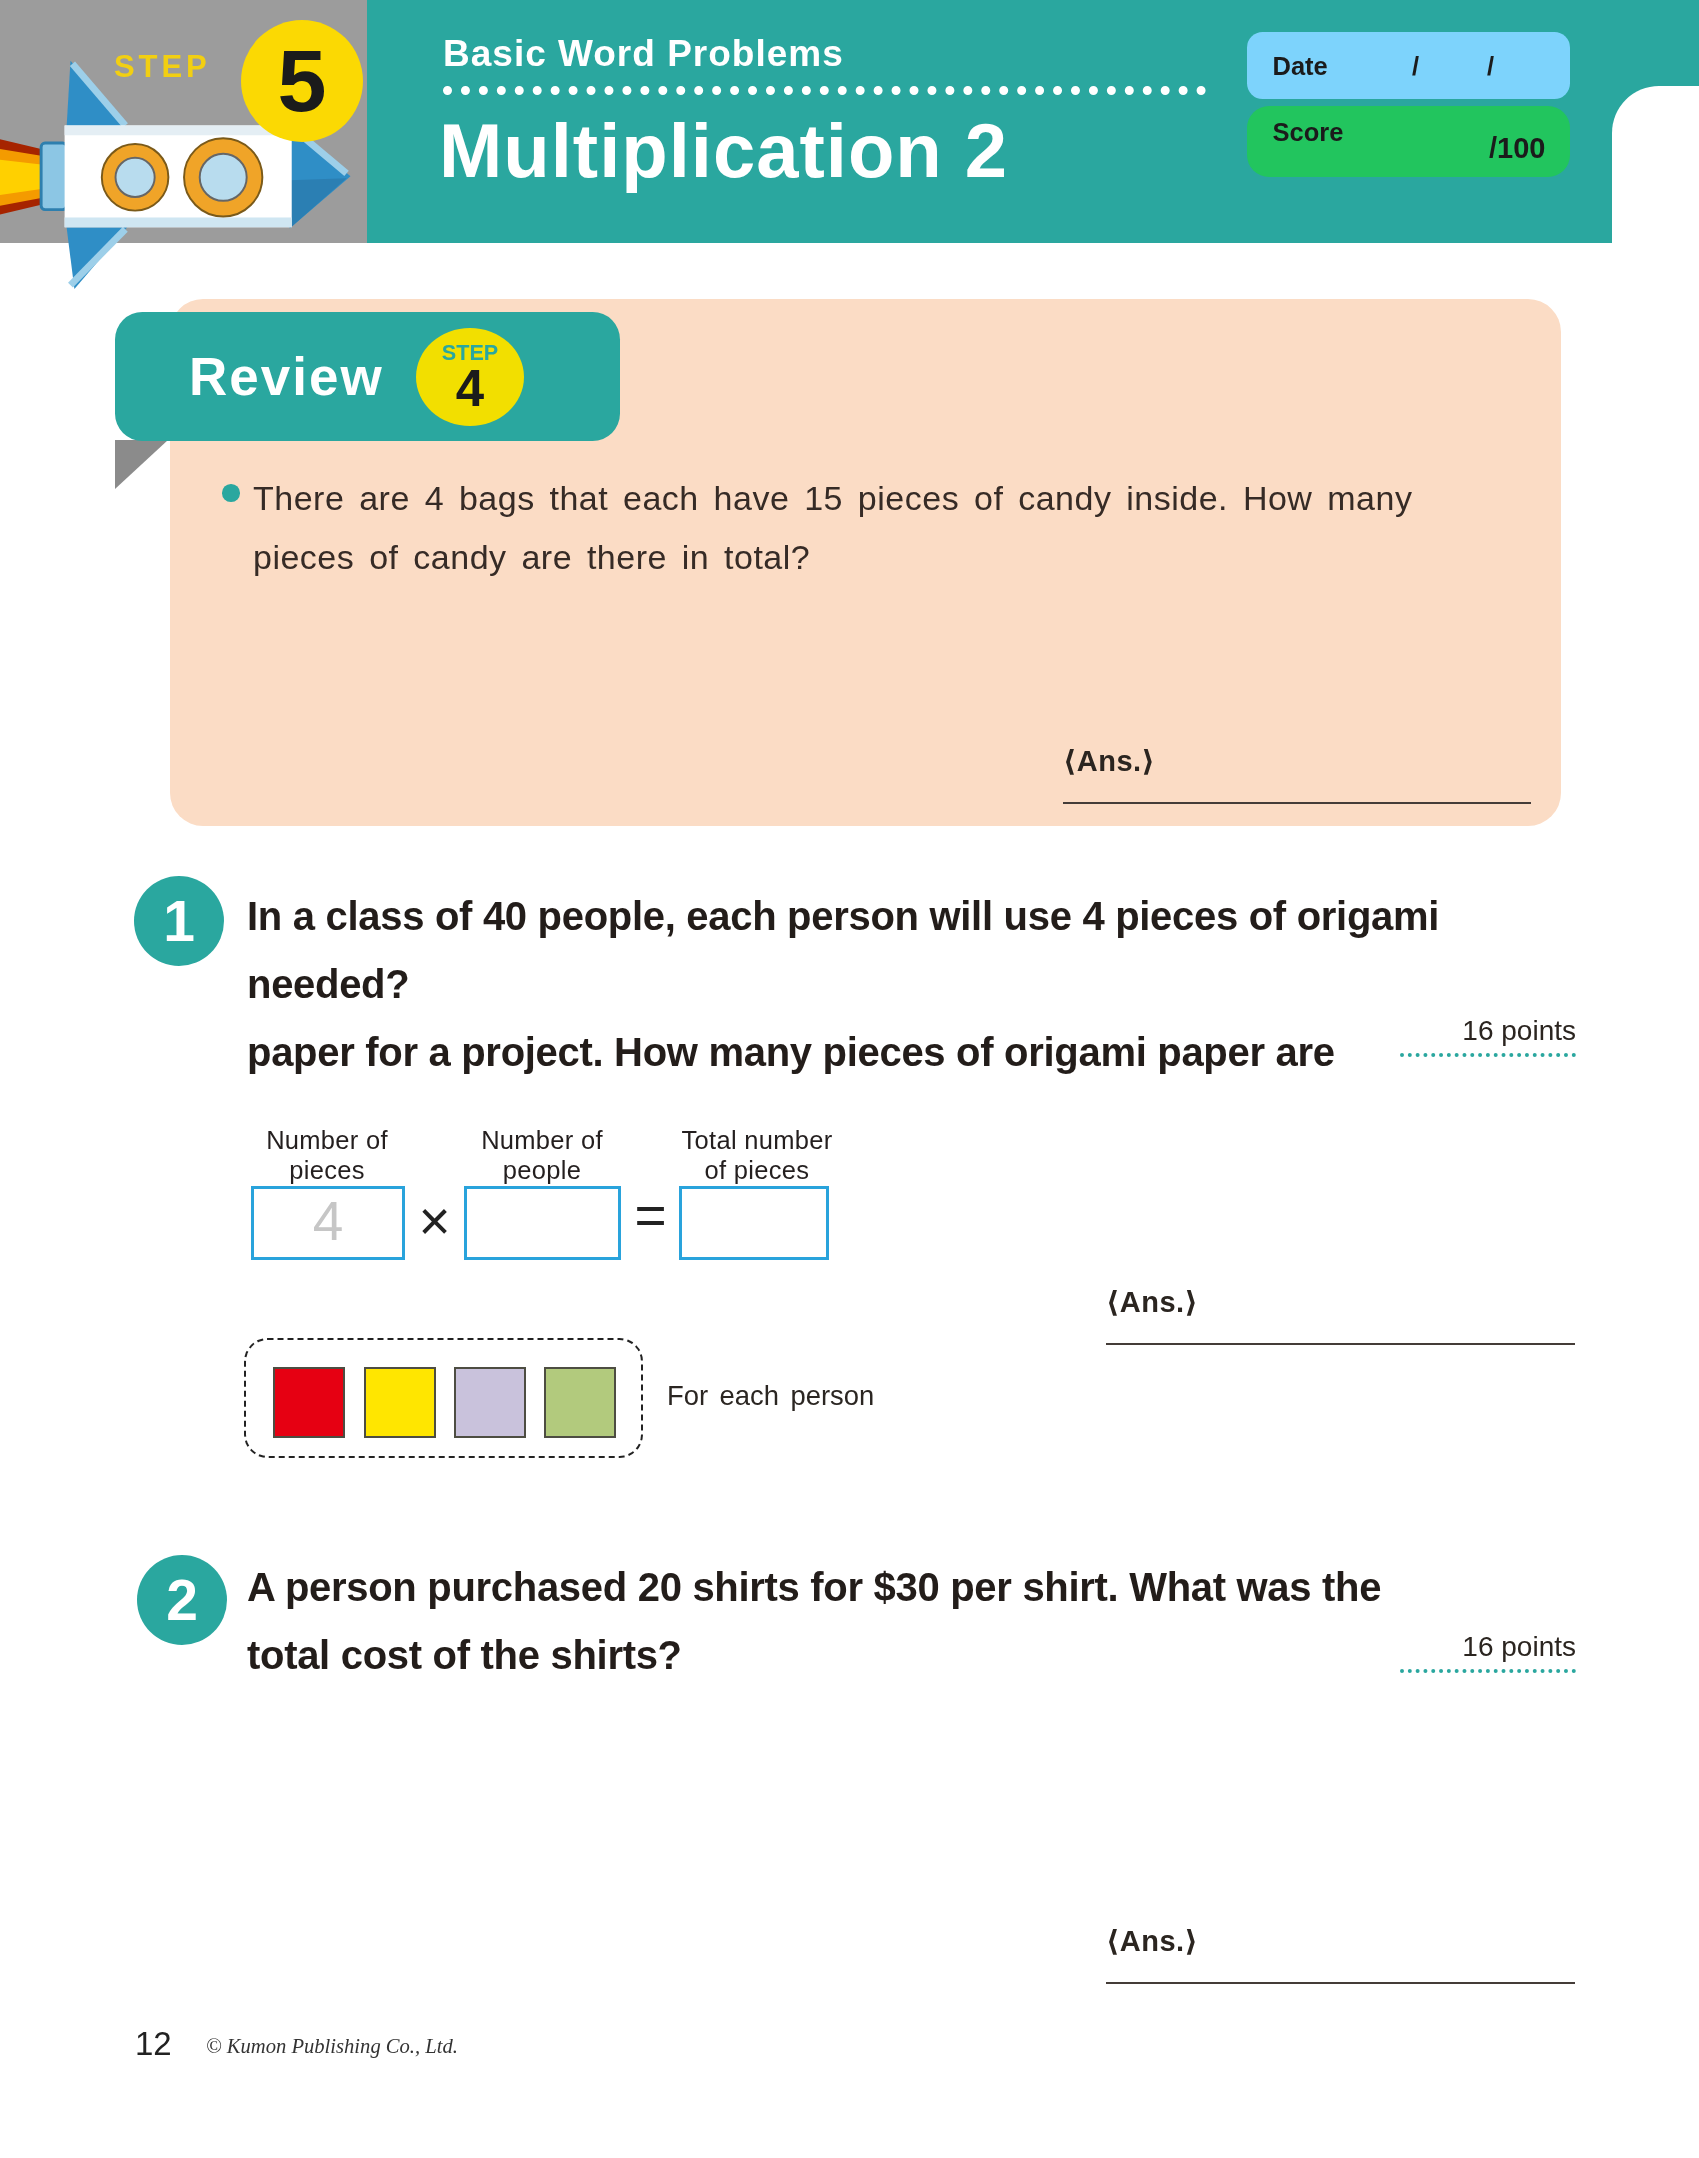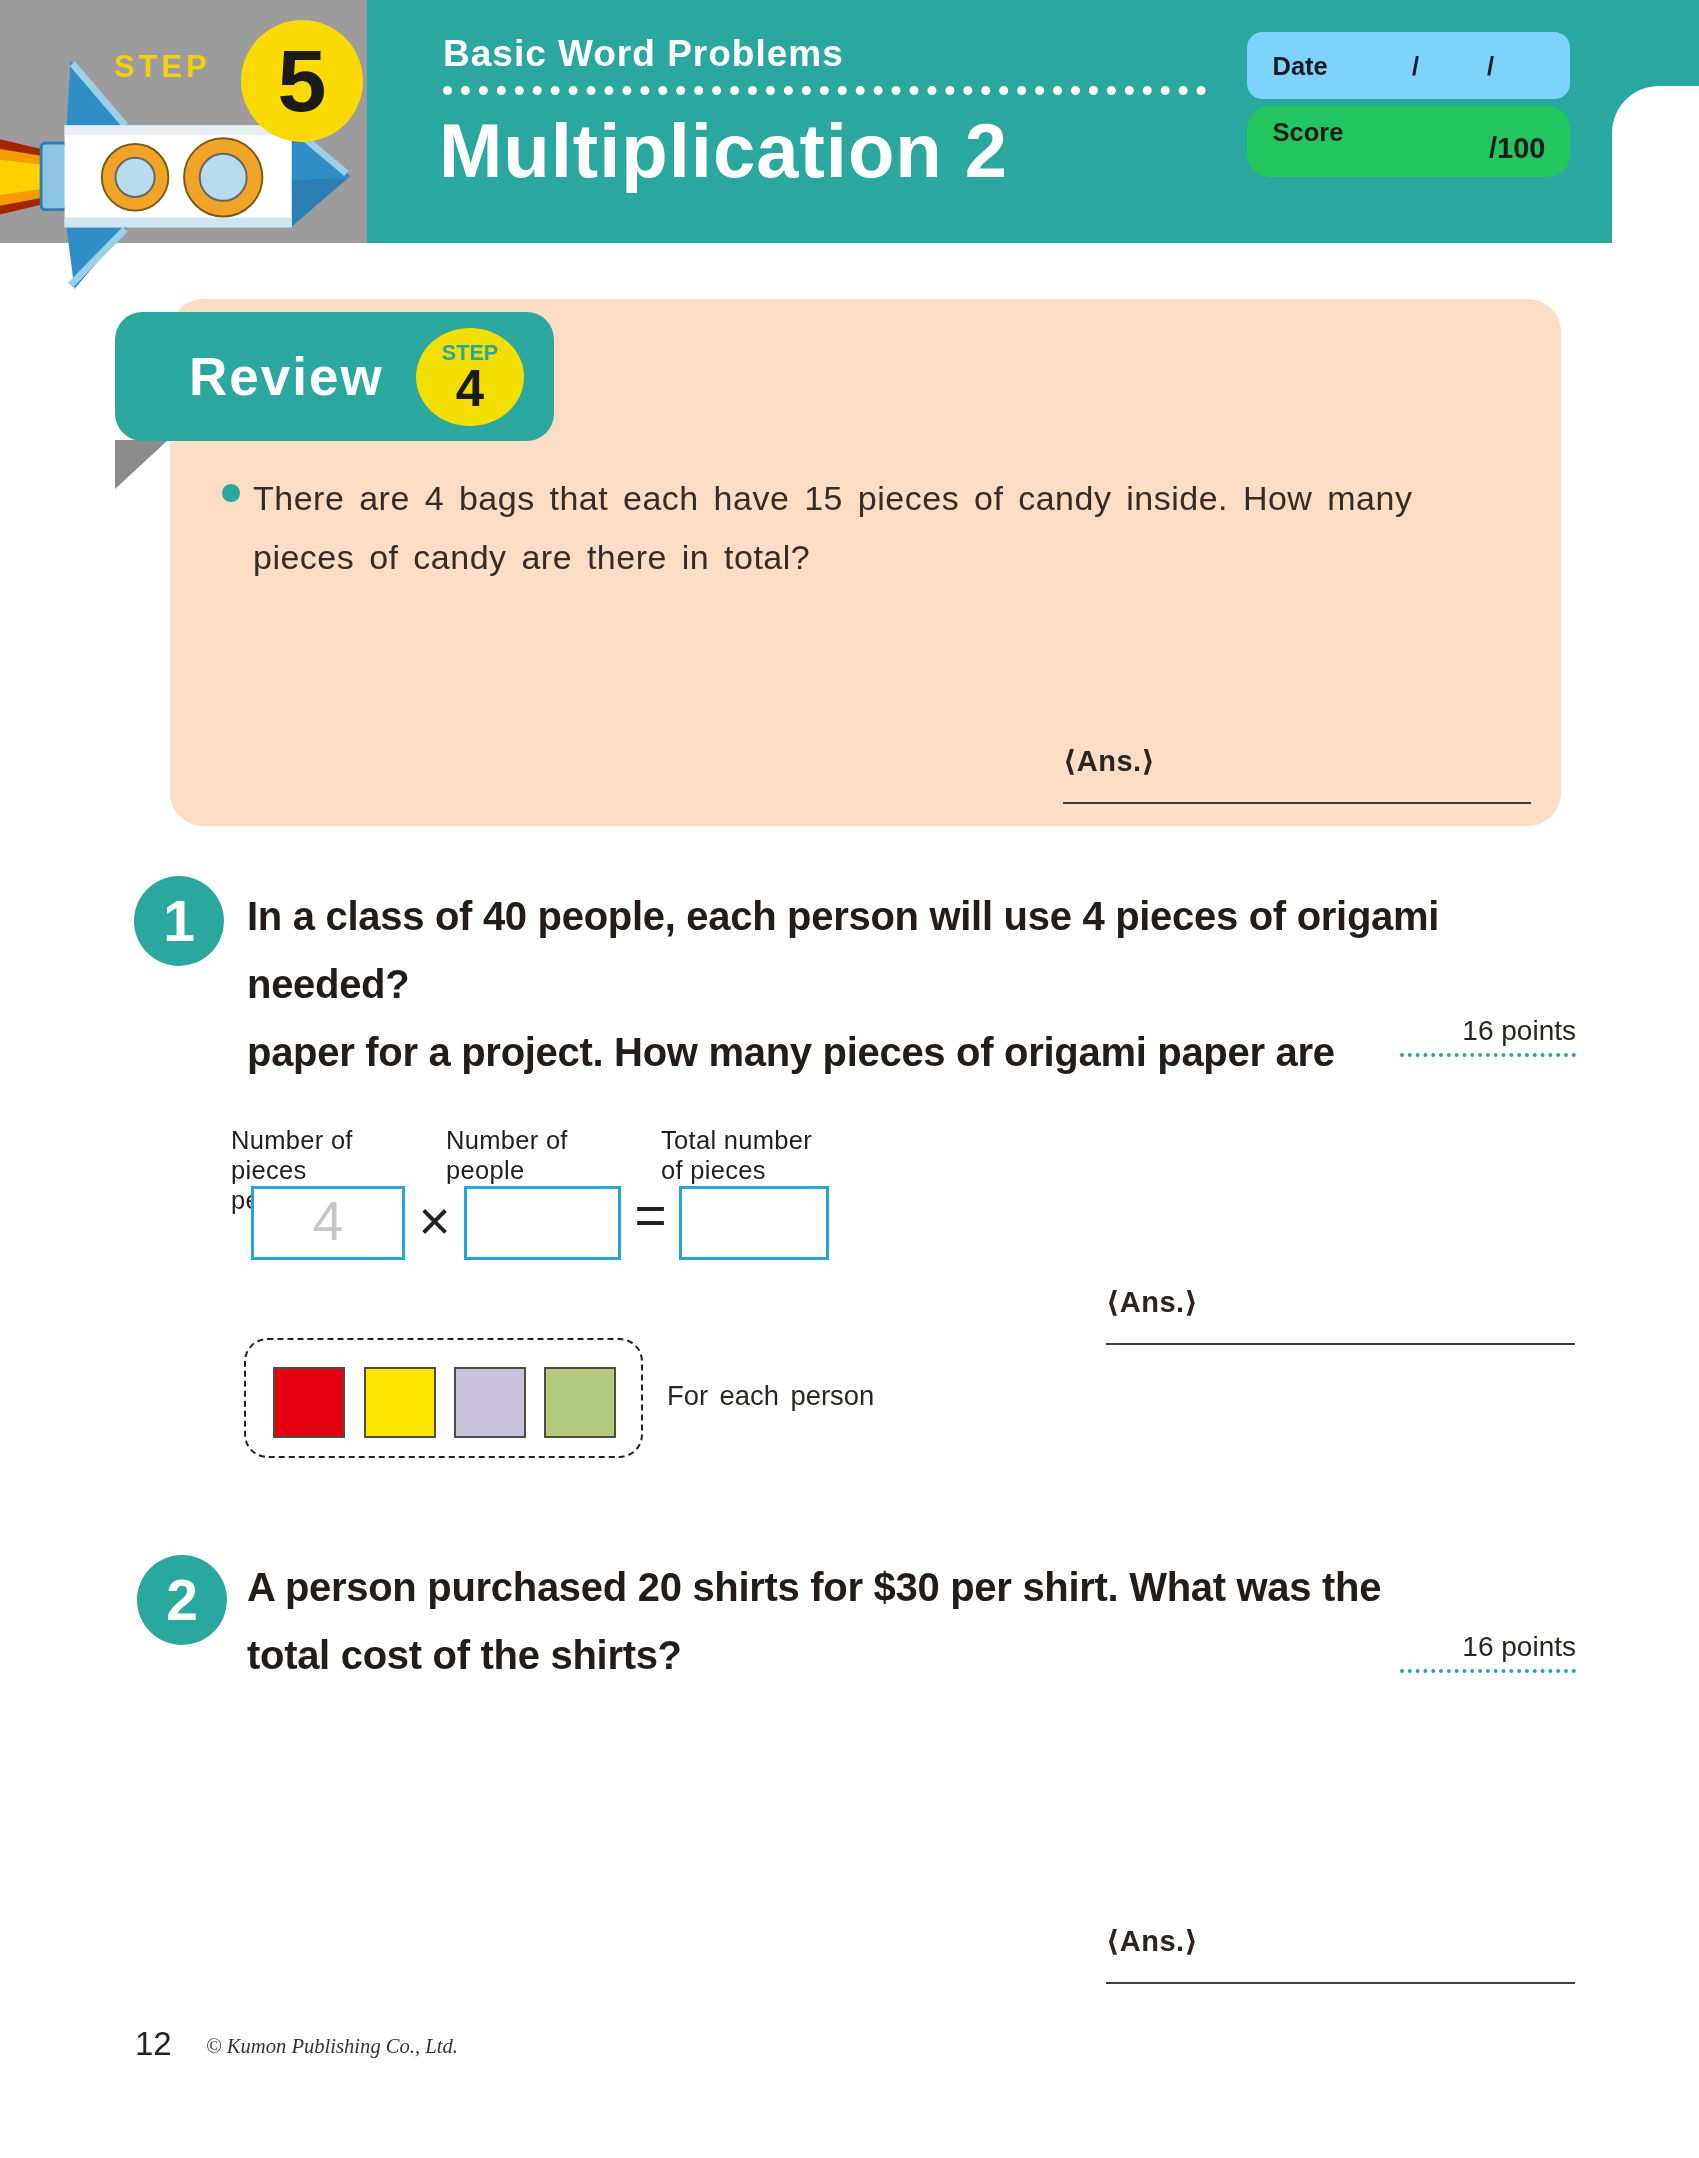--- a/index.html
+++ b/index.html
@@ -20,21 +20,21 @@
   .banner-title{position:absolute;left:439px;top:102px;font-size:76px;font-weight:bold;color:#ffffff;letter-spacing:1px;line-height:98px;z-index:2;}
   .date-box{position:absolute;left:1247px;top:32px;width:323px;height:67px;background:#7dd3fc;border-radius:15.7px;z-index:3;}
   .date-box .lbl{position:absolute;left:25.5px;top:19.6px;font-size:25.5px;font-weight:bold;color:#1b1b1b;}
   .date-box .s1{position:absolute;left:165px;top:19.6px;font-size:25.5px;font-weight:bold;color:#1b1b1b;}
   .date-box .s2{position:absolute;left:240px;top:19.6px;font-size:25.5px;font-weight:bold;color:#1b1b1b;}
   .score-box{position:absolute;left:1247px;top:106px;width:323px;height:71px;background:#22c55e;border-radius:22px;z-index:3;}
   .score-box .lbl{position:absolute;left:25.5px;top:11.8px;font-size:25.5px;font-weight:bold;color:#1b1b1b;}
   .score-box .denom{position:absolute;right:24.5px;bottom:11.8px;font-size:29px;font-weight:bold;color:#1b1b1b;}
   
   .review-panel{position:absolute;left:170px;top:299px;width:1391px;height:527px;background:#fbdcc5;border-radius:33px;z-index:1;}
-  .review-badge{position:absolute;left:115px;top:312px;width:439px;height:129px;background:#2aa79f;border-radius:27.4px;z-index:3;}
+  .review-badge{position:absolute;left:115px;top:312px;width:505px;height:129px;background:#2aa79f;border-radius:27.4px;z-index:3;}
   .review-badge .review-word{position:absolute;left:74px;top:0;font-size:53px;font-weight:bold;color:#ffffff;letter-spacing:2px;line-height:129px;}
   .badge-circle{position:absolute;left:301px;top:15.7px;width:108px;height:98px;border-radius:50%;background:#f2df00;text-align:center;}
   .badge-circle .badge-step{font-size:21.6px;font-weight:bold;color:#2aa79f;margin-top:13.7px;line-height:23.5px;}
   .badge-circle .badge-num{font-size:51px;font-weight:bold;color:#1b1b1b;line-height:51px;margin-top:-2px;}
   .review-tail{position:absolute;left:115px;top:440px;width:0;height:0;border-top:49px solid #8b8b8b;border-right:53px solid transparent;z-index:2;}
   .review-bullet{position:absolute;left:222px;top:484px;width:17.6px;height:17.6px;border-radius:50%;background:#2aa79f;z-index:2;}
   .review-text{position:absolute;left:253px;top:469px;font-size:34px;font-weight:400;color:#362b26;line-height:59px;letter-spacing:0.5px;word-spacing:4.9px;z-index:2;}
   
   .ansline{position:absolute;height:49px;border-bottom:2.9px solid #443c38;z-index:2;}
   .ansline .ans-label{position:absolute;left:0;bottom:24px;font-size:29px;font-weight:bold;color:#2b2520;letter-spacing:0.5px;}
@@ -46,21 +46,21 @@
   .prob-circle span{display:block;color:#ffffff;font-size:57px;font-weight:bold;line-height:90px;}
   .pc1{left:134px;top:876px;}
   .pc2{left:137px;top:1555px;}
   .prob-text{position:absolute;left:247px;font-size:40px;font-weight:bold;color:#231d1a;line-height:68px;letter-spacing:-0.3px;z-index:2;}
   .pt1{top:882px;}
   .pt2{top:1553px;}
   .points{position:absolute;width:176px;text-align:right;font-size:28px;font-weight:400;color:#2b2520;padding-bottom:5.9px;border-bottom:4.9px dotted #2aa79f;z-index:2;}
   .points1{left:1400px;top:1015px;}
   .points2{left:1400px;top:1631px;}
   
-  .eq-label{position:absolute;top:1125px;width:192px;font-size:25.5px;font-weight:400;color:#241f1f;line-height:30px;letter-spacing:0.3px;z-index:2;}
+  .eq-label{position:absolute;top:1125px;width:192px;text-align:center;font-size:25.5px;font-weight:400;color:#241f1f;line-height:30px;letter-spacing:0.3px;z-index:2;}
   .eql1{left:231px;} .eql2{left:446px;} .eql3{left:661px;}
   .eq-box{position:absolute;top:1186px;height:74px;border:3.9px solid #29a3dc;background:#ffffff;box-sizing:border-box;text-align:center;z-index:2;}
   .eqb1{left:251px;width:154px;} .eqb2{left:464px;width:157px;} .eqb3{left:679px;width:150px;}
   .eq-prefill{display:block;font-size:55px;font-weight:400;color:#c6c6c6;line-height:65px;}
   .eq-op{position:absolute;top:1192px;width:49px;text-align:center;font-size:55px;font-weight:400;color:#222222;line-height:59px;z-index:2;}
   .op-x{left:410px;} .op-eq{left:626px;top:1186px;}
   
   .dash-box{position:absolute;left:244px;top:1338px;width:399px;height:120px;border:2.9px dashed #222222;border-radius:23.5px;box-sizing:border-box;z-index:2;}
   .dash-box .sq{position:absolute;top:26.5px;width:72px;height:71px;border:2px solid #4d4d42;box-sizing:border-box;}
   .sq0{left:27.4px;} .sq1{left:118px;} .sq2{left:208px;} .sq3{left:298px;}

